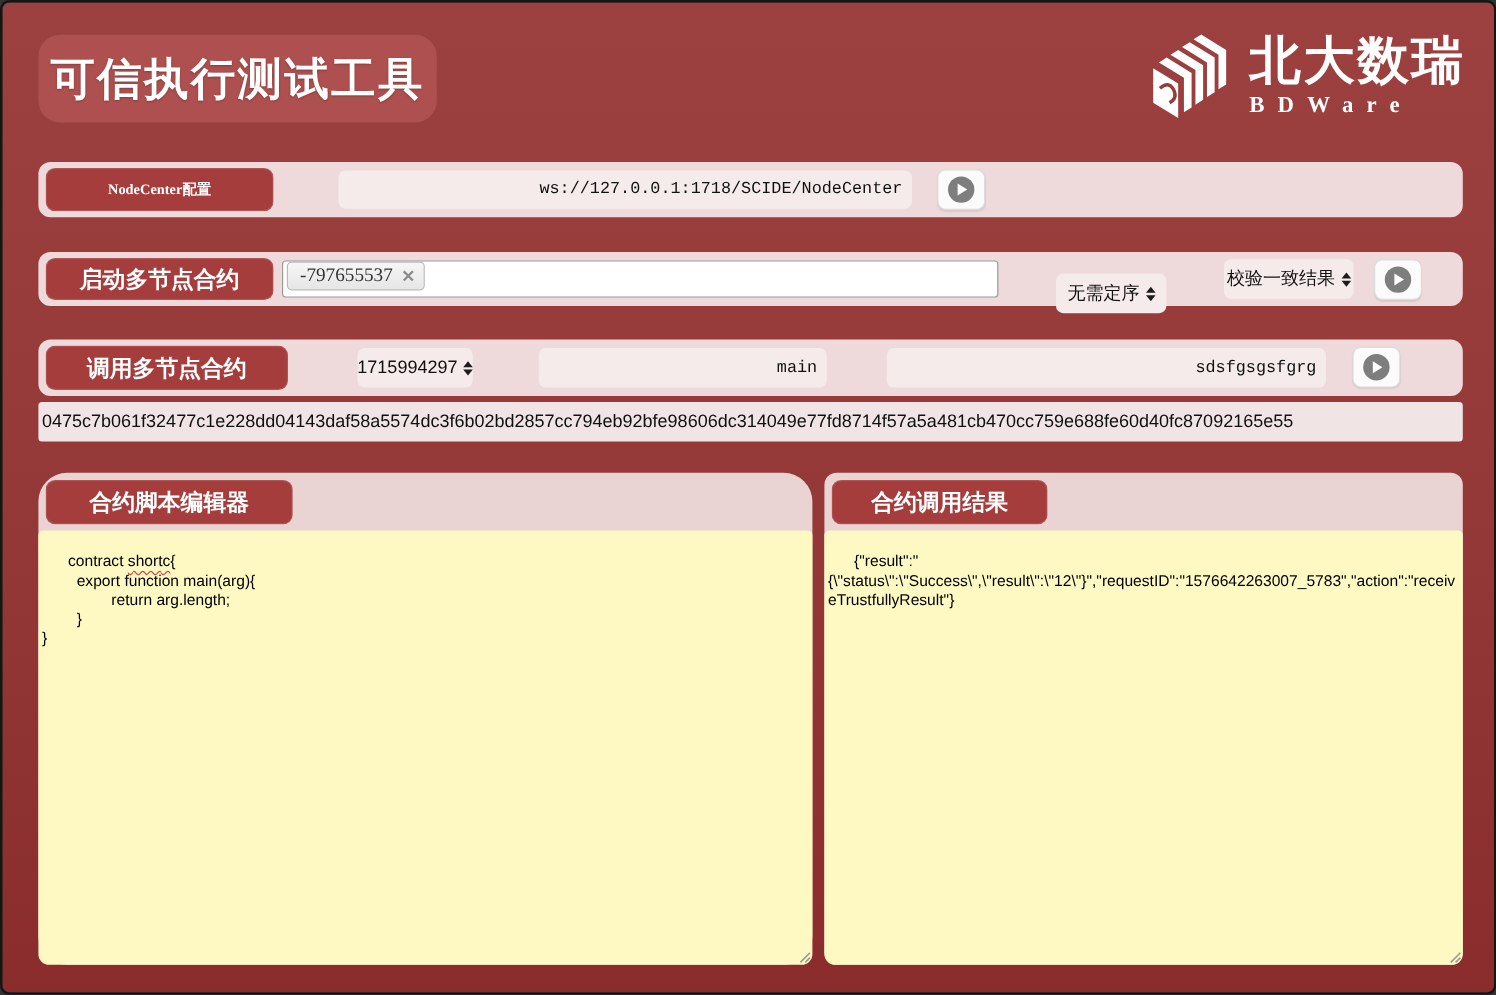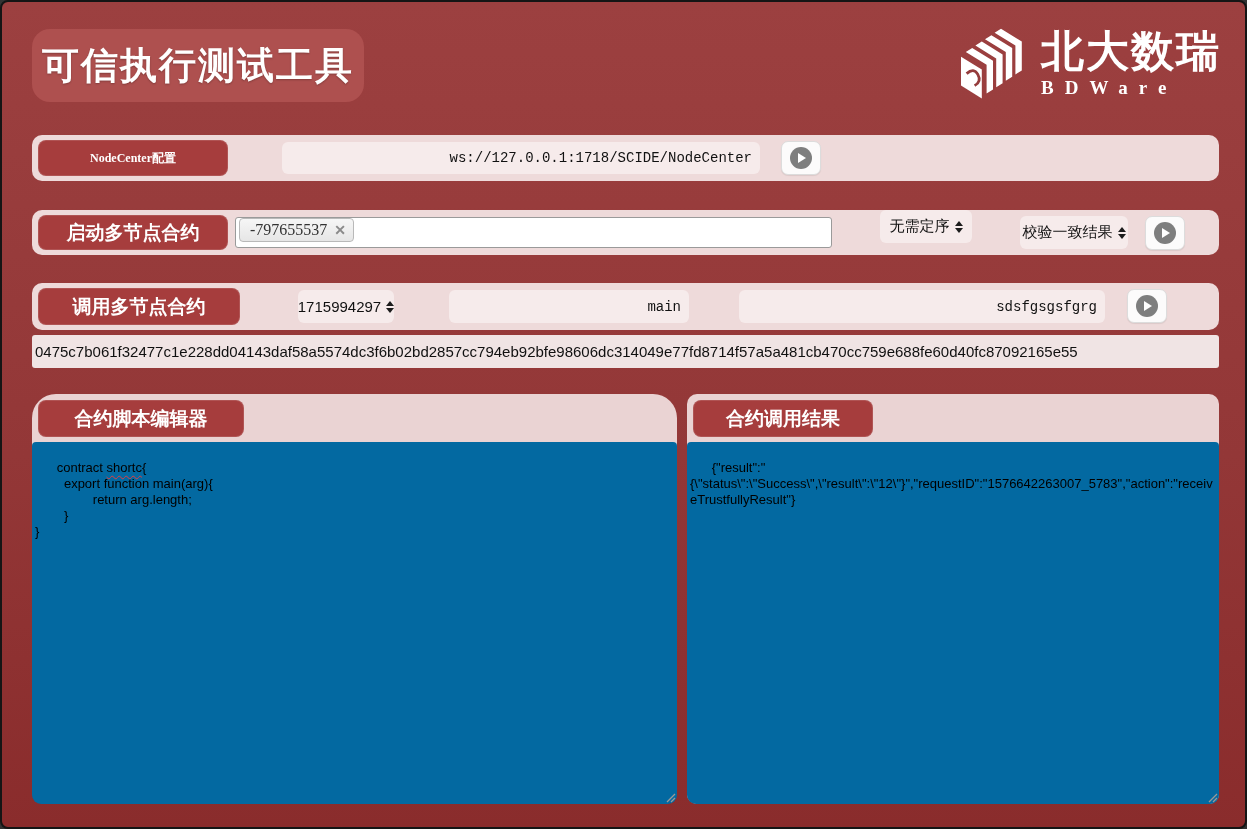--- a/index.html
+++ b/index.html
@@ -75,21 +75,21 @@
   
   .panel{position:absolute;top:392px;height:410px;background:#ead3d3;border-radius:10px;}
   .panel-left{left:30px;width:645px;border-radius:24px;}
   .panel-right{left:685px;width:532px;}
   .panel-label{
     position:absolute;left:6px;top:6px;height:37px;background:#a63d3d;border-radius:8px;
     color:#fff;font-weight:bold;font-size:19px;display:flex;align-items:center;justify-content:center;
     border:1px solid rgba(255,255,255,.12);box-sizing:border-box;cursor:default;
   }
   .panel-body{
-    position:absolute;left:0;right:0;top:48px;bottom:0;background:#0369a1;
+    position:absolute;left:0;right:0;top:48px;bottom:0;background:#fef9c3;
     border-radius:4px 4px 9px 9px;padding:2px 3px;box-sizing:border-box;
     font-size:13px;line-height:16px;color:#000;white-space:pre-wrap;overflow:hidden;
     font-family:"Liberation Sans",sans-serif;cursor:text;
   }
   .break-all{word-break:break-all;}
   .misspelled{text-decoration:underline wavy #e03c3c 1px;text-underline-offset:3px;}
   .resize-grip{position:absolute;right:1px;bottom:1px;cursor:nwse-resize;}
 </style>
 </head>
 <body>
@@ -126,21 +126,21 @@
   </div>
 
   <div class="bar bar2">
     <div class="bar-label" style="width:190px;height:35px;">启动多节点合约</div>
     <div class="tags-input">
       <span class="tag">
         <span>-797655537</span>
         <span class="tag-x">✕</span>
       </span>
     </div>
-    <div class="pink-select" style="left:848px;top:0;width:92px;height:33px;">
+    <div class="pink-select" style="left:848px;top:18px;width:92px;height:33px;">
       <span>无需定序</span>
       <span class="updown">
           <i class="up"></i>
           <i class="down"></i>
         </span>
     </div>
     <div class="pink-select" style="left:988px;top:6px;width:108px;height:33px;">
       <span>校验一致结果</span>
       <span class="updown">
           <i class="up"></i>

